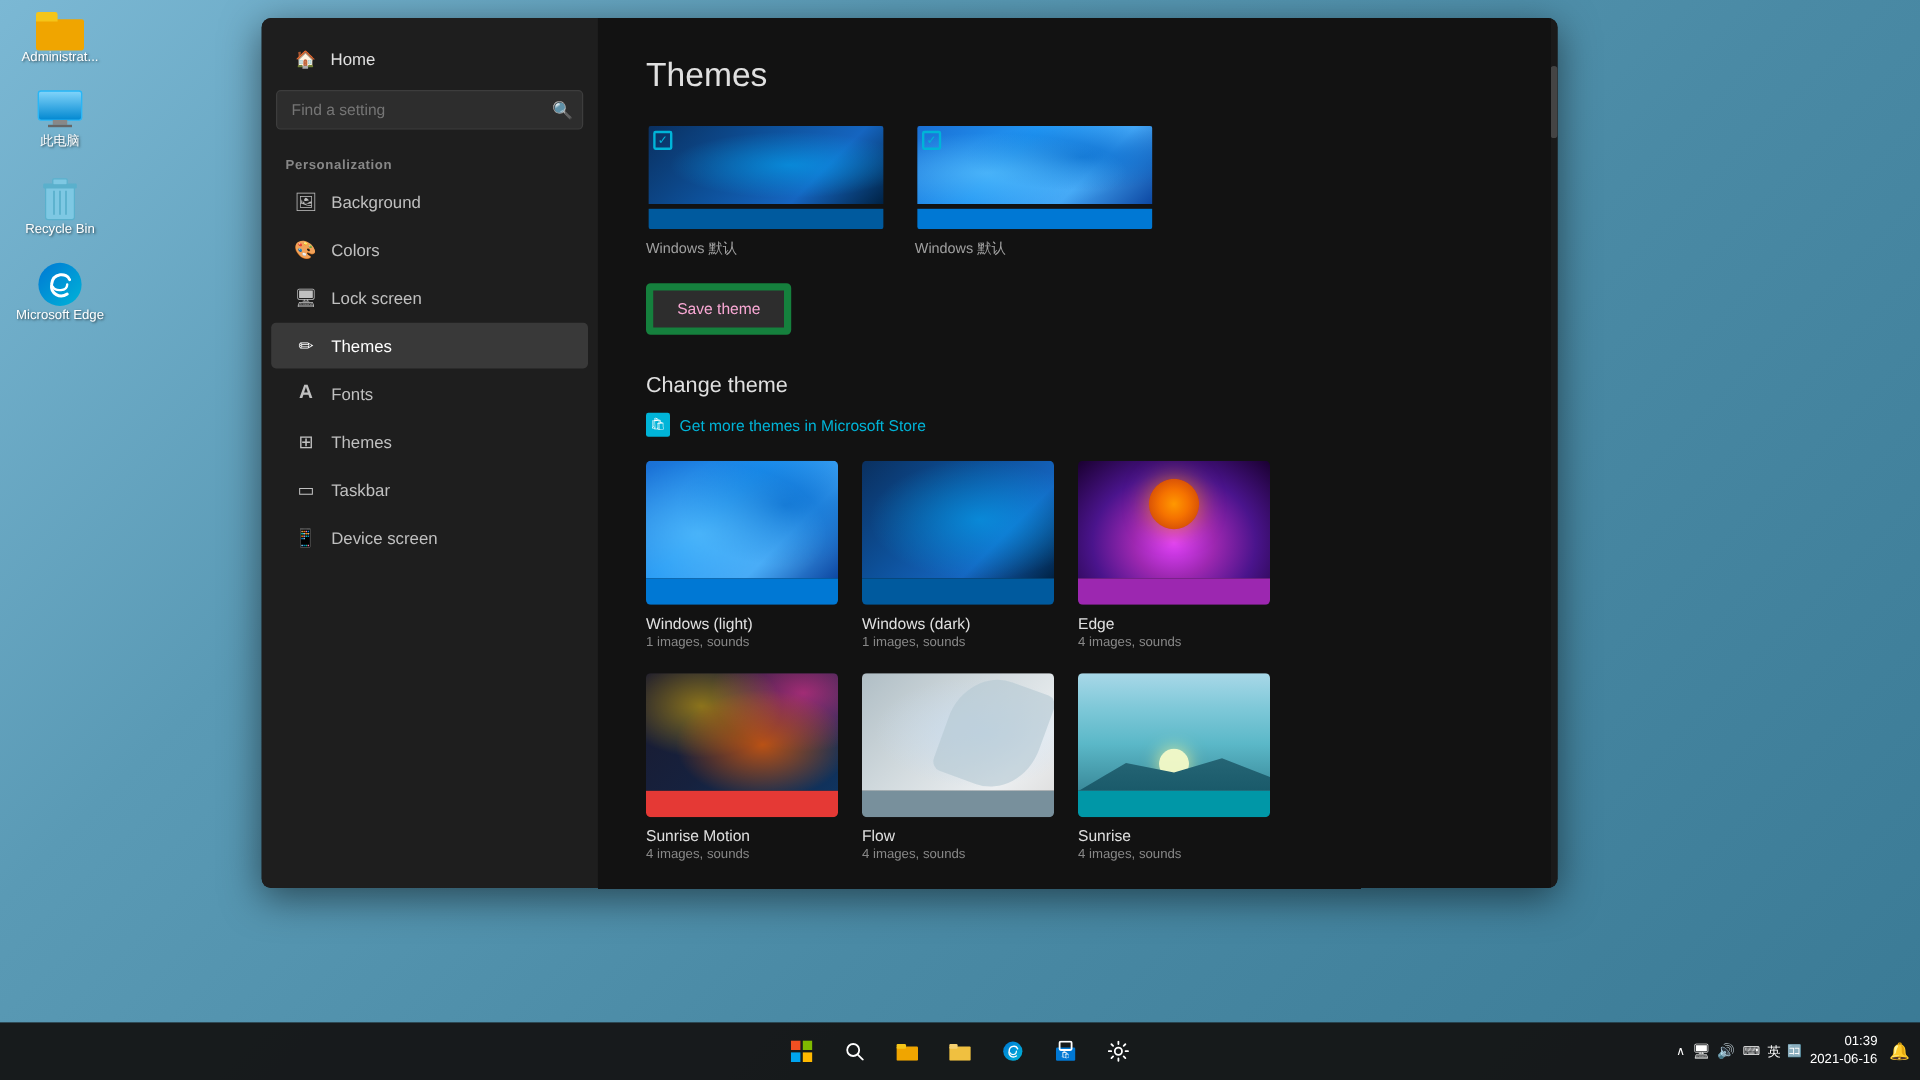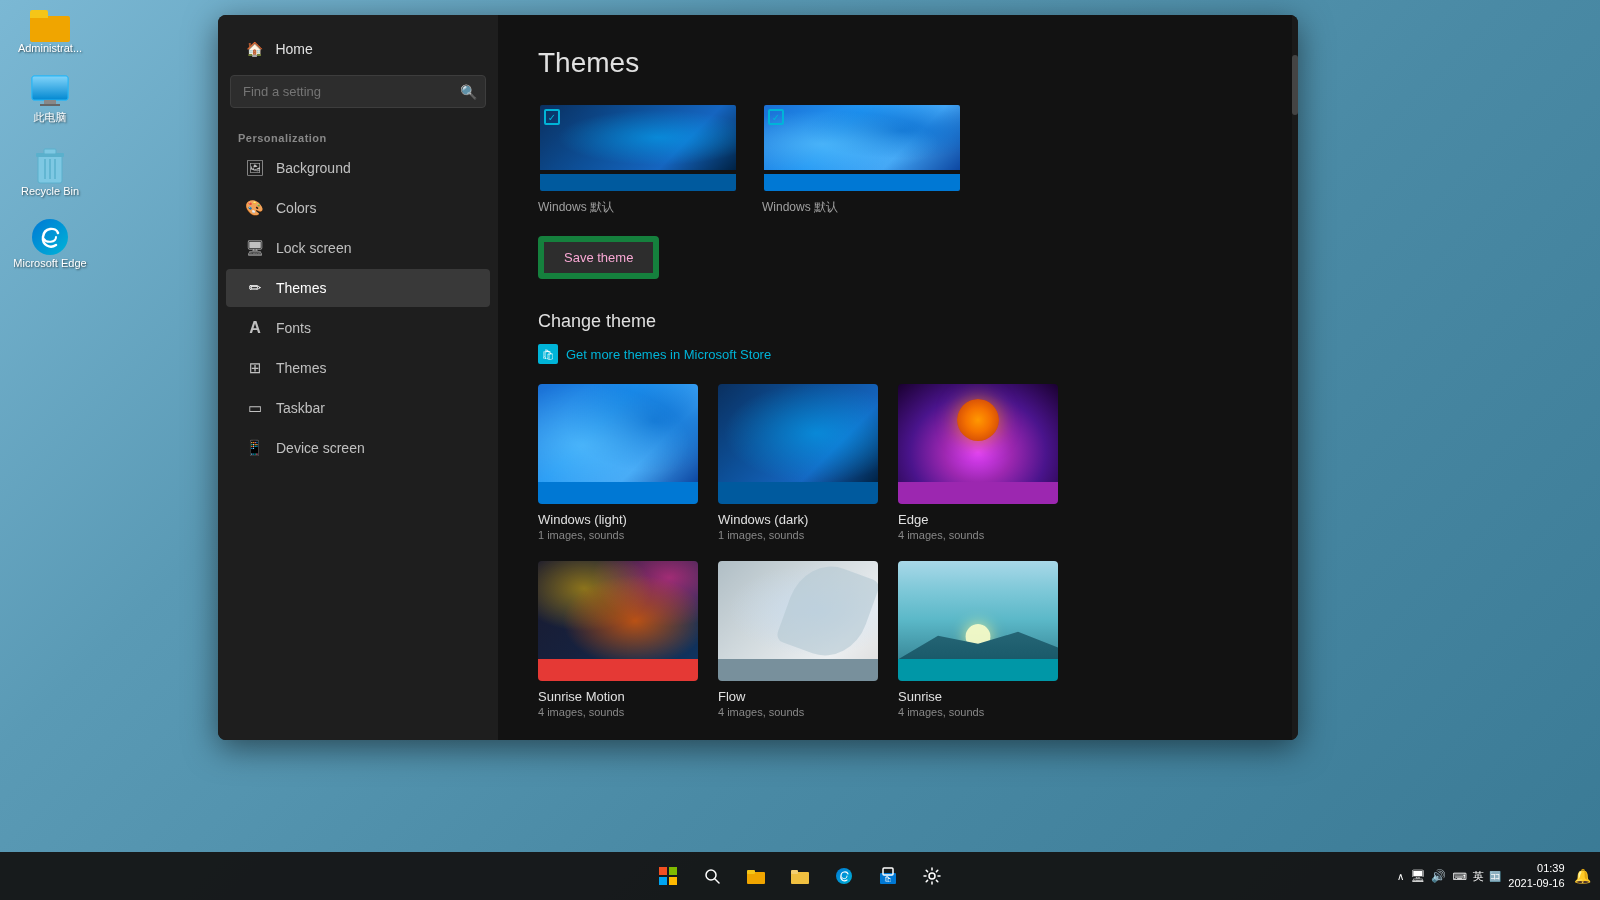--- a/index.html
+++ b/index.html
@@ -835,19 +835,19 @@
 
     <div class="sys-tray">
       <span style="cursor:pointer;font-size:10px;">∧</span>
       <span style="font-size:12px;">🖥</span>
       <span style="cursor:pointer;font-size:12px;">🔊</span>
       <span style="font-size:10px;">⌨</span>
       <span style="font-size:11px;">英</span>
       <span style="font-size:10px;">🈁</span>
       <div style="cursor:pointer;">
         <div class="taskbar-time">01:39</div>
-        <div class="taskbar-time">2021-09-16</div>
+        <div class="taskbar-time">2021-06-16</div>
       </div>
       <span style="cursor:pointer;font-size:14px;margin-left:4px;">🔔</span>
     </div>
   </div>
 
 </div>
 
 </body></html>

